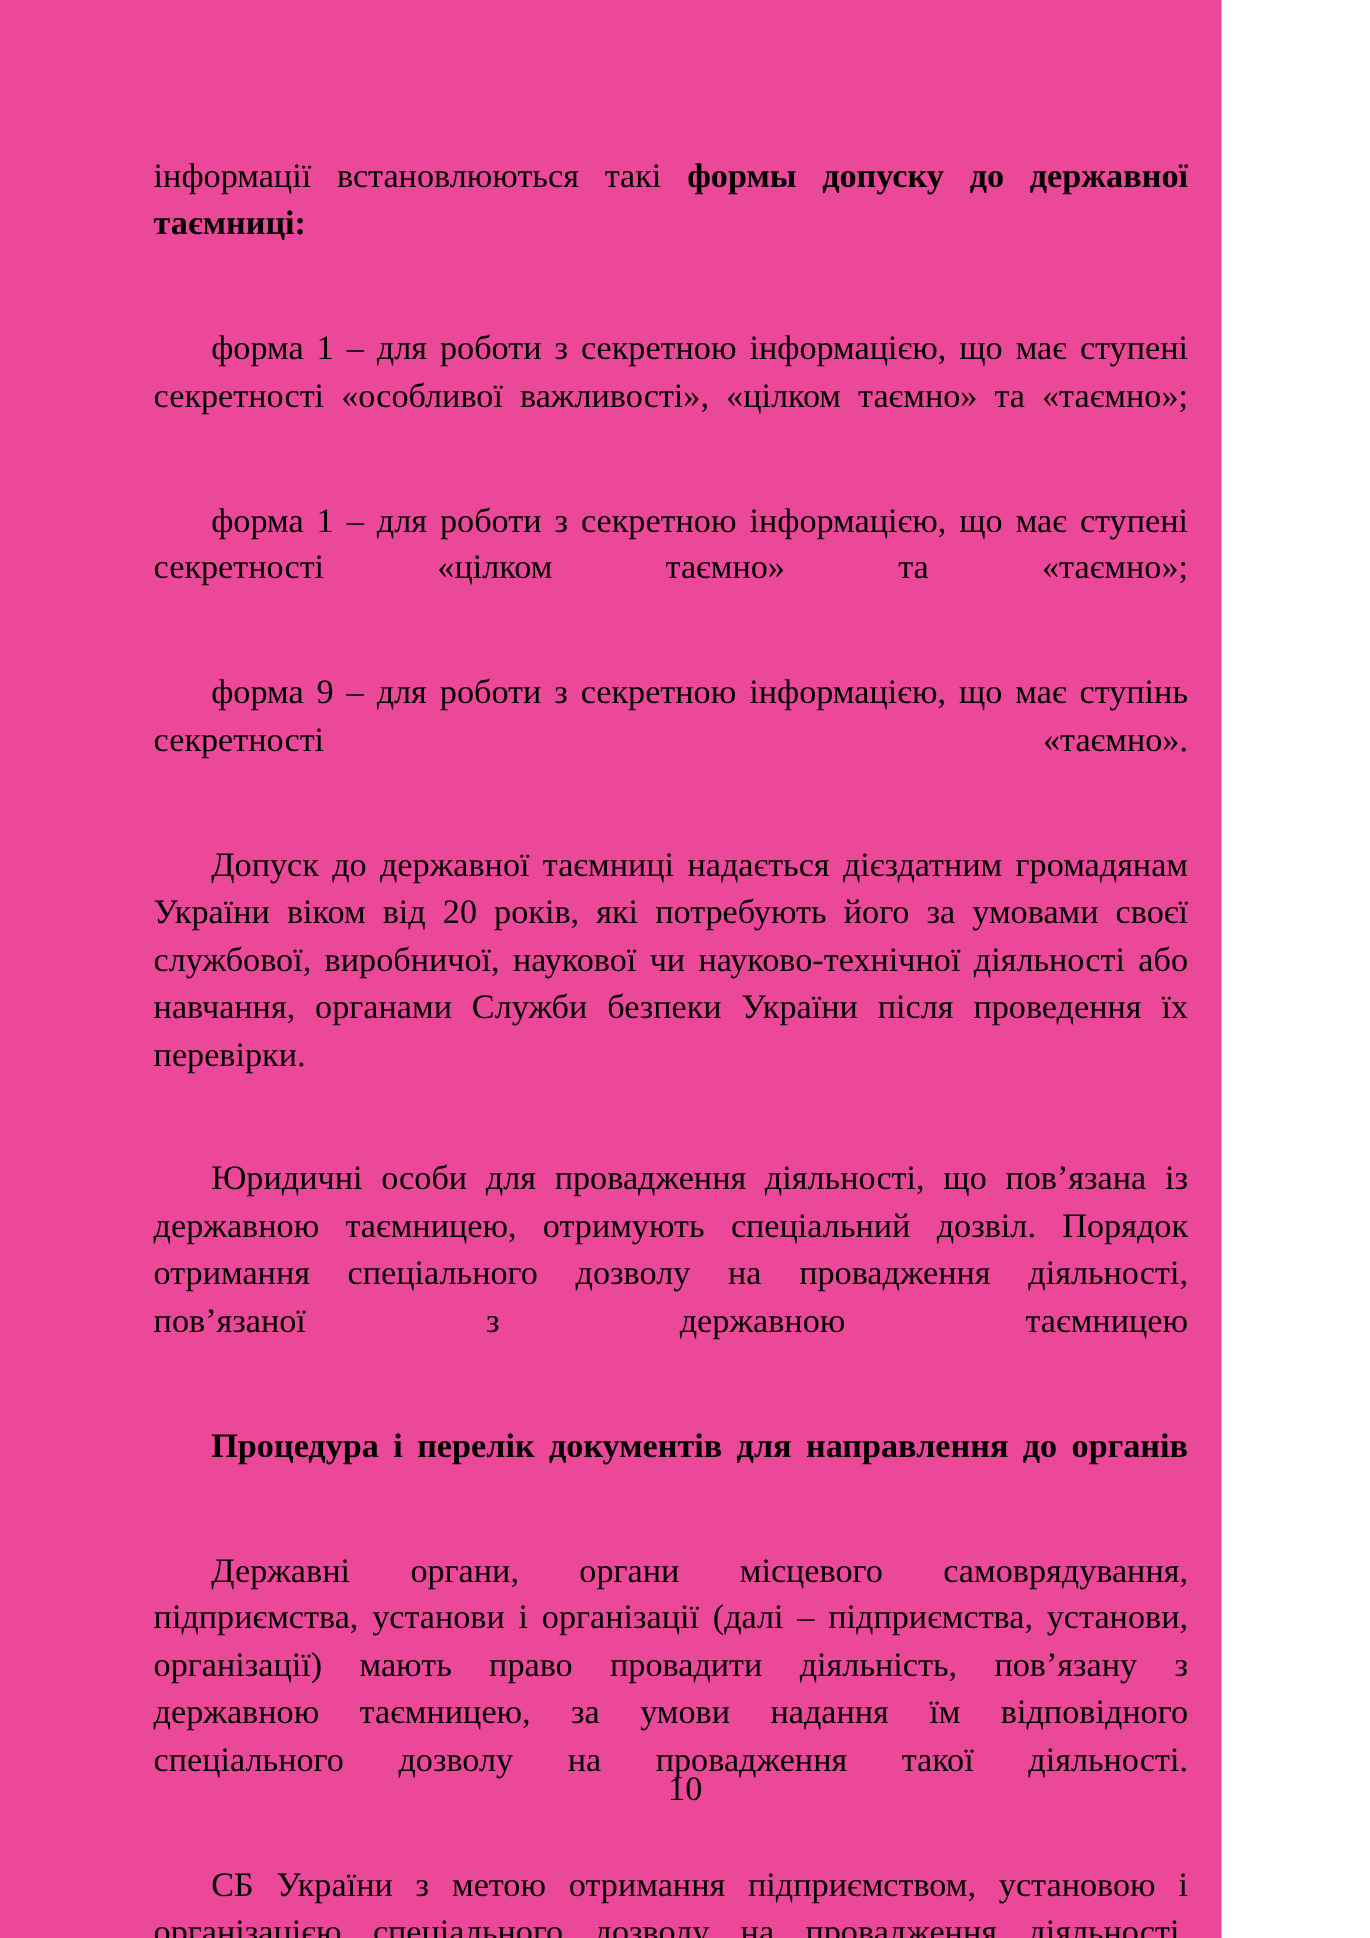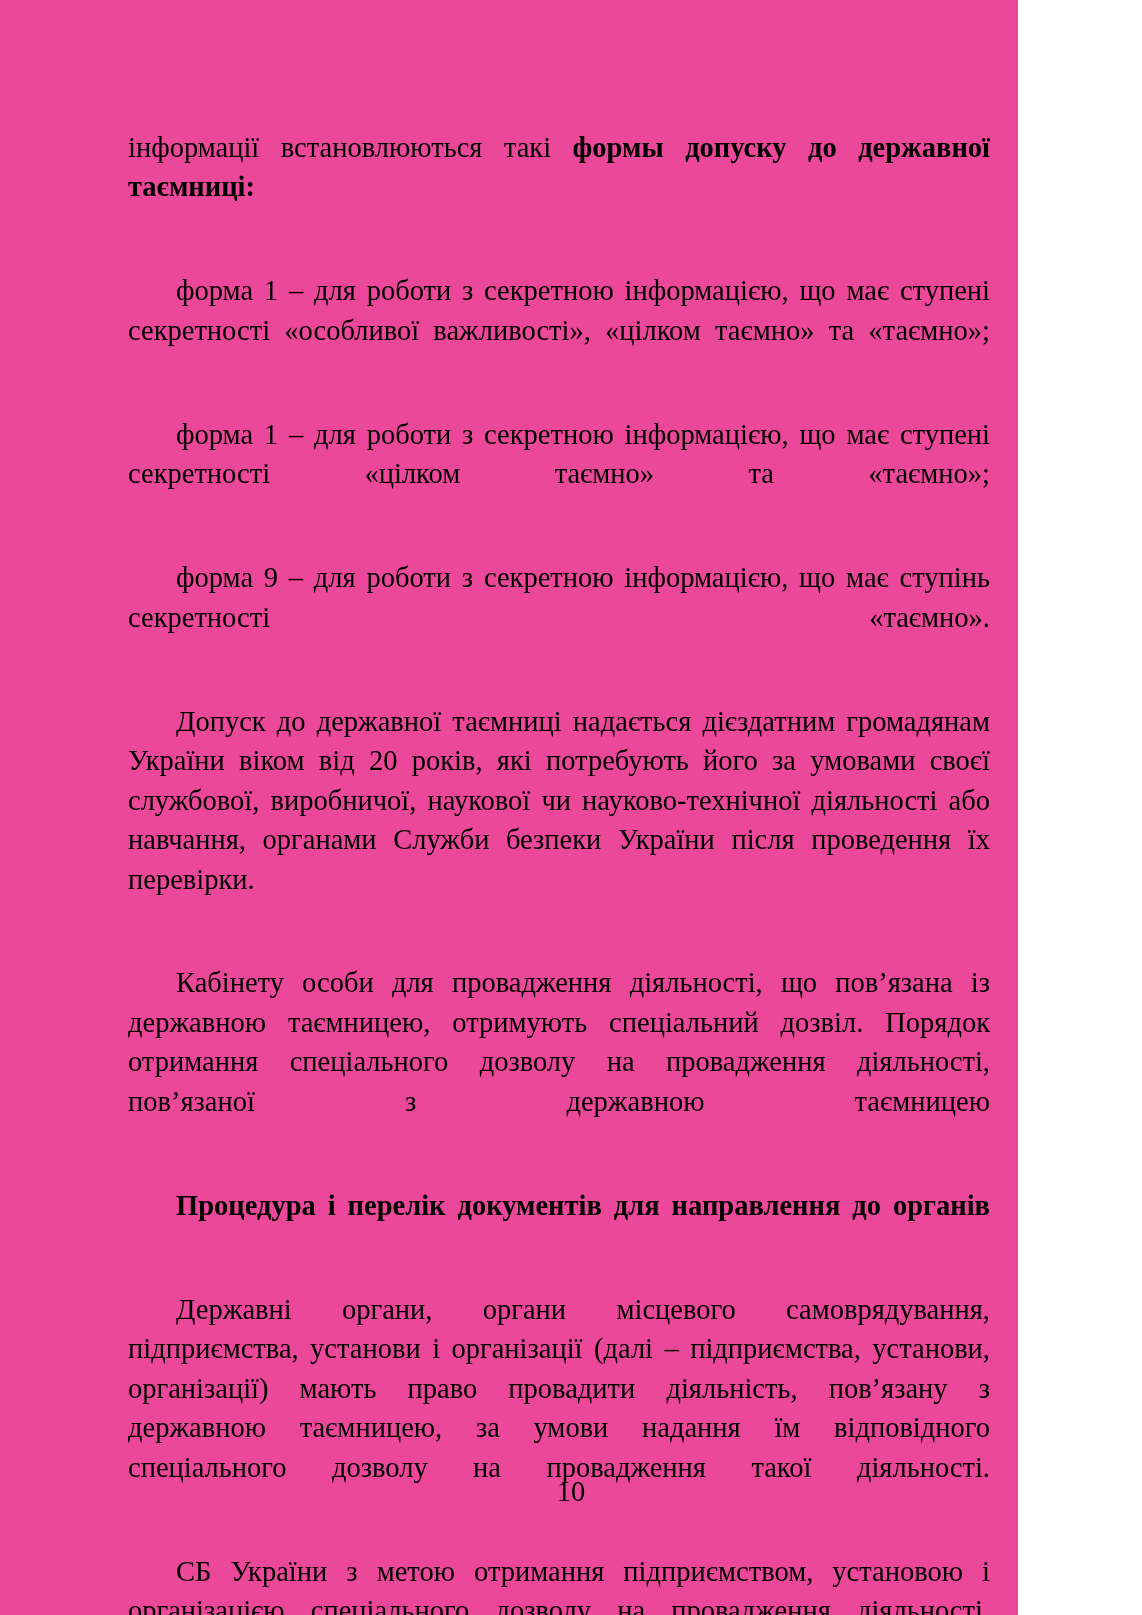--- a/index.html
+++ b/index.html
@@ -75,21 +75,21 @@
     <p class="para noindent"><span>інформації встановлюються такі </span><span class="bold">формы допуску до державної таємниці:</span></p>
 
     <p class="para indent">форма 1 – для роботи з секретною інформацією, що має ступені секретності «особливої важливості», «цілком таємно» та «таємно»;</p>
 
     <p class="para indent">форма 1 – для роботи з секретною інформацією, що має ступені секретності «цілком таємно» та «таємно»;</p>
 
     <p class="para indent">форма 9 – для роботи з секретною інформацією, що має ступінь секретності «таємно».</p>
 
     <p class="para indent">Допуск до державної таємниці надається дієздатним громадянам України віком від 20 років, які потребують його за умовами своєї службової, виробничої, наукової чи науково-технічної діяльності або навчання, органами Служби безпеки України після проведення їх перевірки.</p>
 
-    <p class="para indent">Кабінету особи для провадження діяльності, що пов’язана із державною таємницею, отримують спеціальний дозвіл. Порядок отримання спеціального дозволу на провадження діяльності, пов’язаної з державною таємницею</p>
+    <p class="para indent">Юридичні особи для провадження діяльності, що пов’язана із державною таємницею, отримують спеціальний дозвіл. Порядок отримання спеціального дозволу на провадження діяльності, пов’язаної з державною таємницею</p>
 
 
     <p class="para indent bold-para">Процедура і перелік документів для направлення до органів</p>
 
     <p class="para indent">Державні органи, органи місцевого самоврядування, підприємства, установи і організації (далі – підприємства, установи, організації) мають право провадити діяльність, пов’язану з державною таємницею, за умови надання їм відповідного спеціального дозволу на провадження такої діяльності.</p>
 
     <p class="para indent">СБ України з метою отримання підприємством, установою і організацією спеціального дозволу на провадження діяльності, пов’язаної з державною таємницею, визначені статтею 20 Закону та Порядком організації та забезпечення режиму секретності в державних органах, органах місцевого самоврядування, на підприємствах, в установах і організаціях, затвердженого постановою Кабінету Міністрів України від 18.12.2013 № 939.</p>
 
   </div>
 

